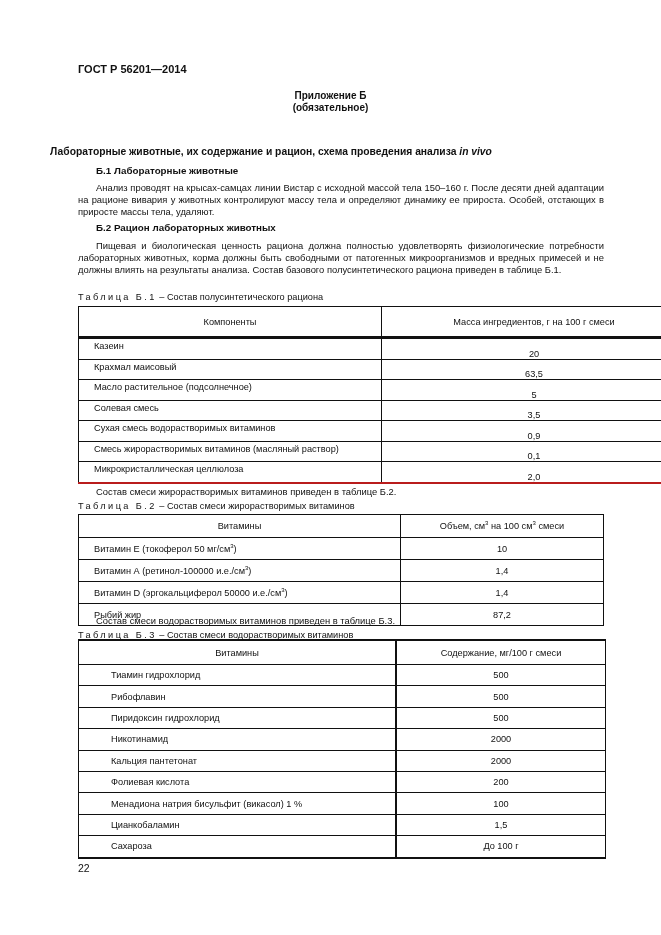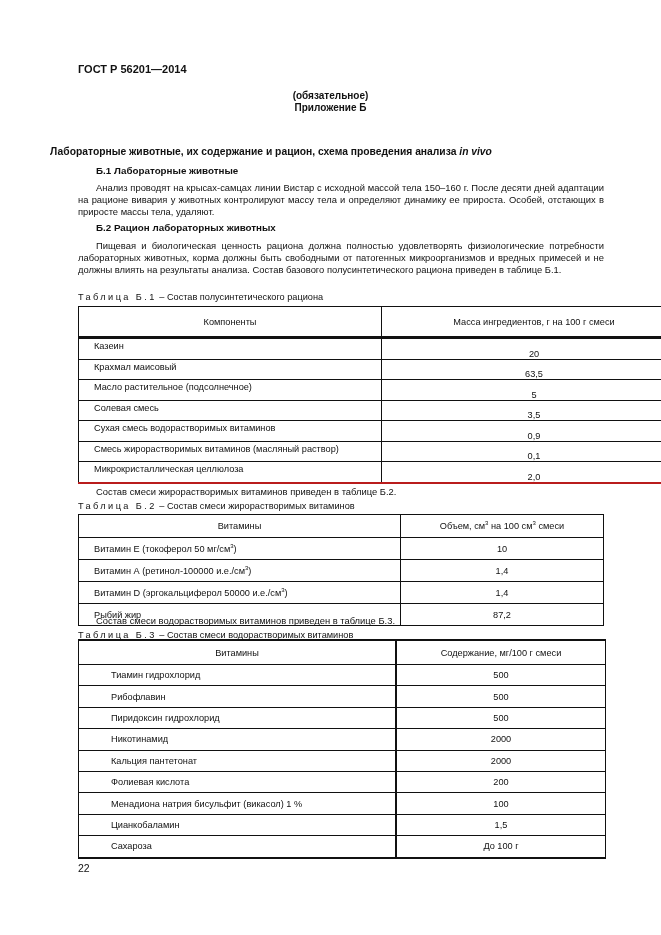--- a/index.html
+++ b/index.html
@@ -39,22 +39,22 @@
   .t3 .div { border-right: 2px solid #111; }
   sup { font-size: 6px; vertical-align: 4px; line-height: 0; }
   .pagenum { left: 78px; top: 862px; font-size: 10.5px; }
 </style>
 </head>
 <body>
 
 <div class="abs gost">ГОСТ Р 56201—2014</div>
 
 <div class="abs annex">
+  <div>Приложение Б</div>
   <div>(обязательное)</div>
-  <div>Приложение Б</div>
 </div>
 
 <div class="abs heading"><span>Лабораторные животные, их содержание и рацион, схема проведения анализа </span><i>in vivo</i></div>
 
 <div class="abs sec" style="top:165px;">Б.1 Лабораторные животные</div>
 <div class="abs para" style="top:182px;"><span class="indent"></span><span>Анализ проводят на крысах-самцах линии Вистар с исходной  массой тела 150–160 г. После десяти дней адаптации на рационе вивария у животных контролируют массу тела и определяют динамику ее прироста. Особей, отстающих в приросте массы тела, удаляют.</span></div>
 
 <div class="abs sec" style="top:222px;">Б.2 Рацион лабораторных животных</div>
 <div class="abs para" style="top:240px;"><span class="indent"></span><span>Пищевая и биологическая ценность рациона  должна полностью удовлетворять физиологические потребности лабораторных животных, корма должны быть свободными от патогенных микроорганизмов и вредных примесей и не должны влиять на результаты анализа. Состав базового полусинтетического рациона приведен в таблице Б.1.</span></div>
 

